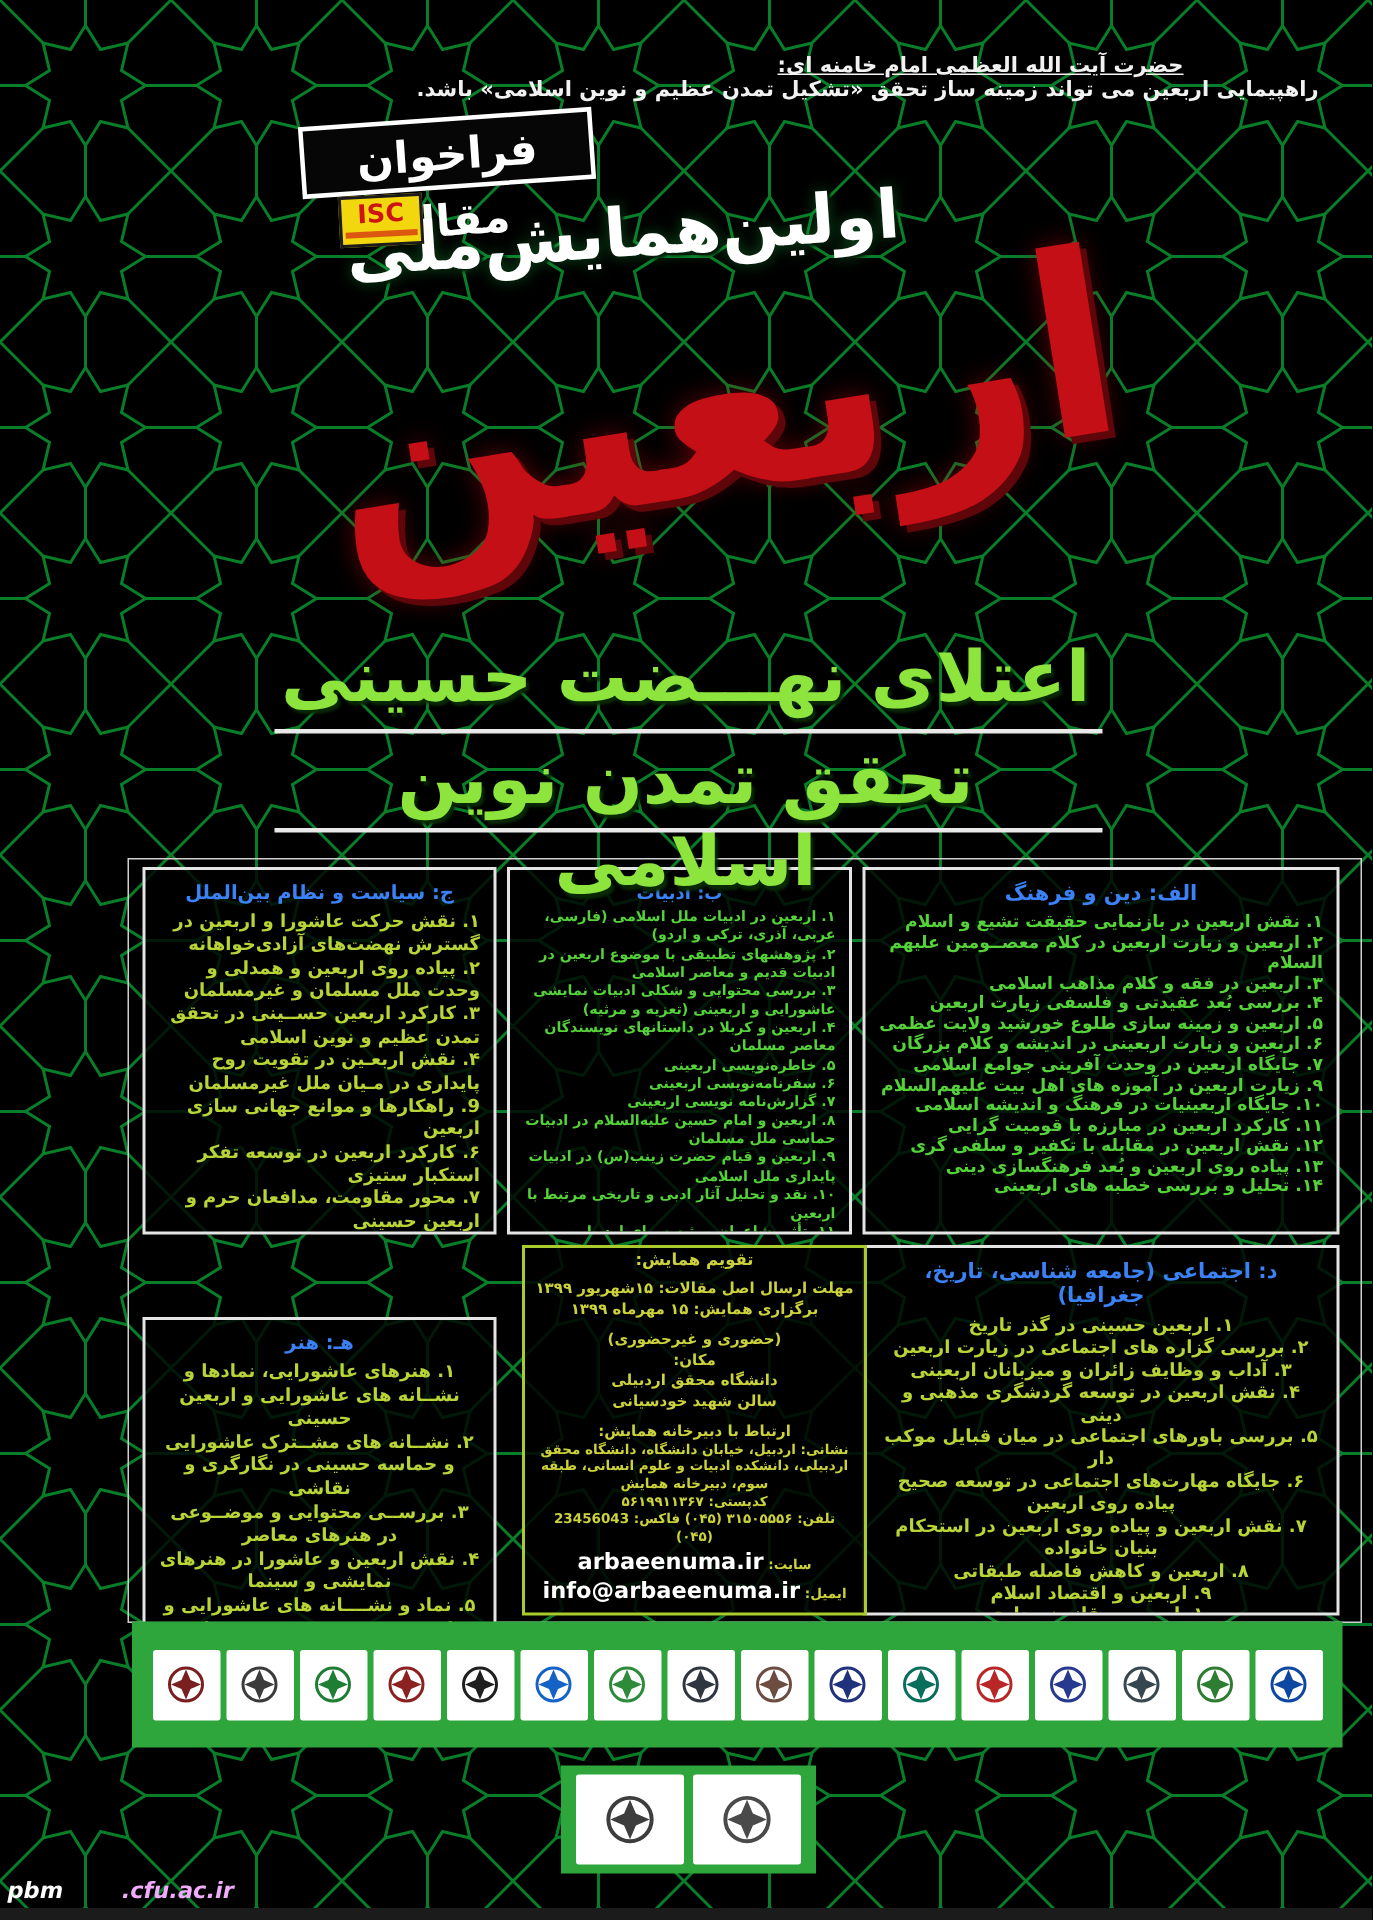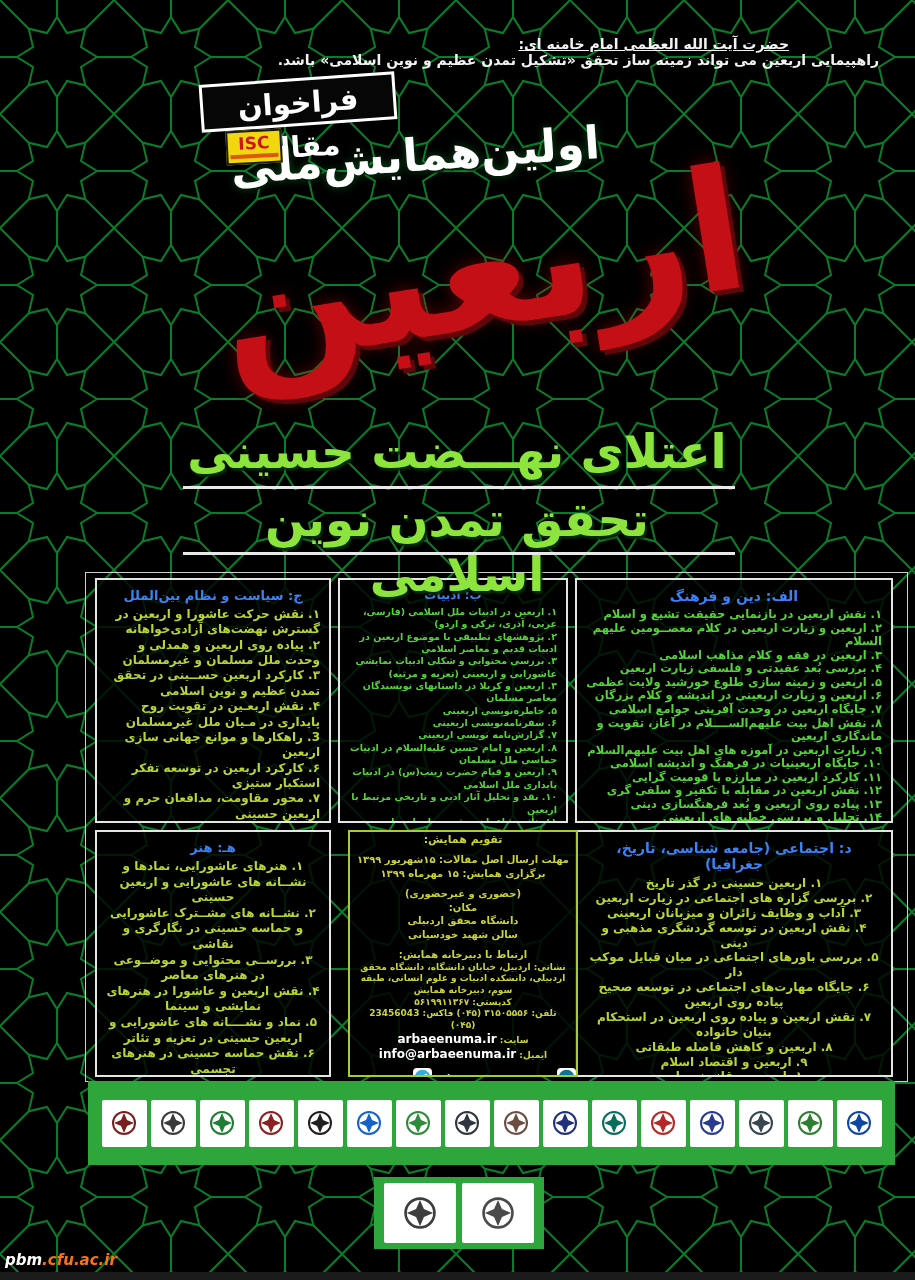--- a/index.html
+++ b/index.html
@@ -48,41 +48,41 @@
   
   .topics-frame{position:absolute;left:85px;top:572px;width:821px;height:508px;
                 border:1px solid #cfcfcf;z-index:2;}
   .tbox{position:absolute;z-index:4;border:2px solid #e4e4e4;background:rgba(0,0,0,.8);
         direction:rtl;padding:8px 9px;box-sizing:border-box;overflow:hidden;}
   .ttitle{margin:0 0 4px 0;text-align:center;font-weight:bold;color:#3b82f6;}
   .titem{font-weight:bold;}
   .box-siasat{left:95px;top:578px;width:236px;height:245px;color:var(--topic-yellow,#b8d437);}
   .box-adab{left:338px;top:578px;width:230px;height:245px;color:var(--topic-green,#55d23a);}
   .box-din{left:575px;top:578px;width:318px;height:245px;color:var(--topic-green,#55d23a);}
-  .box-honar{left:95px;top:830px;width:236px;height:247px;color:var(--topic-yellow,#b8d437);}
+  .box-honar{left:95px;top:878px;width:236px;height:247px;color:var(--topic-yellow,#b8d437);}
   .box-ejtemai{left:575px;top:830px;width:318px;height:247px;color:var(--topic-yellow,#b8d437);}
   .box-din .ttitle,.box-ejtemai .ttitle{font-size:14px;}
   .box-adab .ttitle{font-size:12px;}
   .box-siasat .ttitle,.box-honar .ttitle{font-size:13px;}
   .box-din .titem{font-size:11.5px;line-height:1.18;text-align:right;}
   .box-adab .titem{font-size:9.5px;line-height:1.3;text-align:right;}
   .box-siasat .titem{font-size:12px;line-height:1.28;text-align:right;}
   .box-ejtemai .titem{font-size:12px;line-height:1.24;text-align:center;}
   .box-honar .titem{font-size:12px;line-height:1.3;text-align:center;}
 
   
   .box-cal{position:absolute;left:348px;top:830px;width:230px;height:247px;z-index:4;
            border:2px solid var(--calendar-border,#aacb2e);background:rgba(0,0,0,.85);
            direction:rtl;text-align:center;color:#ccd23c;font-weight:bold;
            padding:1px 6px;box-sizing:border-box;overflow:hidden;}
   .cal-title{font-size:11px;margin-bottom:7px;}
   .cal-line{font-size:10px;line-height:1.35;}
   .cal-gap{height:7px;}
   .cal-small{font-size:9px;line-height:1.3;}
-  .latin{direction:ltr;unicode-bidi:embed;color:#fff;font-size:12px;}
+  .latin{direction:ltr;unicode-bidi:embed;color:#fff;font-size:15px;}
   .socials{margin-top:5px;display:grid;grid-template-columns:1fr 1fr;gap:3px 6px;
            justify-items:start;padding:0 14px;direction:ltr;}
   .soc{display:flex;align-items:center;gap:4px;margin-left:43px;}
   .soc svg{width:17px;height:17px;border-radius:4px;background:#fff;padding:1px;}
   .shandle{color:#f0f0f0;font-size:9.5px;font-weight:bold;direction:ltr;}
 
   
   .band{position:absolute;left:88px;top:1081px;width:807px;height:84px;z-index:4;
         background:var(--band-green,#2fa63b);display:flex;align-items:center;
         justify-content:center;gap:4px;padding:0 6px;box-sizing:border-box;}
@@ -95,21 +95,21 @@
                 background:var(--band-green,#2fa63b);display:flex;align-items:center;
                 justify-content:center;gap:6px;}
   .ctile{width:72px;height:60px;background:#fff;border-radius:2px;display:flex;
          align-items:center;justify-content:center;}
   .ctile svg{width:42px;height:42px;}
 
   
   .watermark{position:absolute;left:5px;top:1251px;z-index:8;font-style:italic;
              font-weight:bold;font-size:15px;}
   .watermark .wm-b{color:#fff;}
-  .watermark .wm-r{color:#f97316;}
+  .watermark .wm-r{color:#f0abfc;padding-left:39px;}
   .bottom-edge{position:absolute;left:0;top:1272px;width:915px;height:8px;background:#1b1b1b;z-index:3;}
 </style>
 </head>
 <body>
 
 <div class="page" style="--pattern-green: #0a8c2e; --slogan-green: #8ce43c; --topic-green: #55d23a; --topic-yellow: #b8d437; --title-red: #c40f16; --band-green: #2fa63b; --calendar-border: #aacb2e;">
 
   <svg class="defs" aria-hidden="true">
     <defs>
       <symbol id="emblem" viewBox="0 0 32 32">
@@ -162,21 +162,20 @@
   <section class="tbox box-din">
     <h3 class="ttitle">الف: دین و فرهنگ</h3>
     <div>
         <div class="titem">۱. نقش اربعین در بازنمایی حقیقت تشیع و اسلام</div>
         <div class="titem">۲. اربعین و زیارت اربعین در کلام معصــومین علیهم السلام</div>
         <div class="titem">۳. اربعین در فقه و کلام مذاهب اسلامی</div>
         <div class="titem">۴. بررسی بُعد عقیدتی و فلسفی زیارت اربعین</div>
         <div class="titem">۵. اربعین و زمینه سازی طلوع خورشید ولایت عظمی</div>
         <div class="titem">۶. اربعین و زیارت اربعینی در اندیشه و کلام بزرگان</div>
         <div class="titem">۷. جایگاه اربعین در وحدت آفرینی جوامع اسلامی</div>
-        <div class="titem">۸. نقش اهل بیت علیهم‌الســــلام در آغاز، تقویت و ماندگاری اربعین</div>
         <div class="titem">۹. زیارت اربعین در آموزه های اهل بیت علیهم‌السلام</div>
         <div class="titem">۱۰. جایگاه اربعینیات در فرهنگ و اندیشه اسلامی</div>
         <div class="titem">۱۱. کارکرد اربعین در مبارزه با قومیت گرایی</div>
         <div class="titem">۱۲. نقش اربعین در مقابله با تکفیر و سلفی گری</div>
         <div class="titem">۱۳. پیاده روی اربعین و بُعد فرهنگسازی دینی</div>
         <div class="titem">۱۴. تحلیل و بررسی خطبه های اربعینی</div>
       </div>
   </section>
 
   <section class="tbox box-adab">
@@ -196,21 +195,21 @@
       </div>
   </section>
 
   <section class="tbox box-siasat">
     <h3 class="ttitle">ج: سیاست و نظام بین‌الملل</h3>
     <div>
         <div class="titem">۱. نقش حرکت عاشورا و اربعین در گسترش نهضت‌های آزادی‌خواهانه</div>
         <div class="titem">۲. پیاده روی اربعین و همدلی و وحدت ملل مسلمان و غیرمسلمان</div>
         <div class="titem">۳. کارکرد اربعین حســینی در تحقق تمدن عظیم و نوین اسلامی</div>
         <div class="titem">۴. نقش اربعـین در تقویت روح پایداری در مـیان ملل غیرمسلمان</div>
-        <div class="titem">3. راهکارها و موانع جهانی سازی اربعین</div>
+        <div class="titem">9. راهکارها و موانع جهانی سازی اربعین</div>
         <div class="titem">۶. کارکرد اربعین در توسعه تفکر استکبار ستیزی</div>
         <div class="titem">۷. محور مقاومت، مدافعان حرم و اربعین حسینی</div>
         <div class="titem">۸. نقش اربعین در معرفی اسلام حقیقی به جهان</div>
       </div>
   </section>
 
   <section class="tbox box-ejtemai">
     <h3 class="ttitle">د: اجتماعی (جامعه شناسی، تاریخ، جغرافیا)</h3>
     <div>
         <div class="titem">۱. اربعین حسینی در گذر تاریخ</div>

